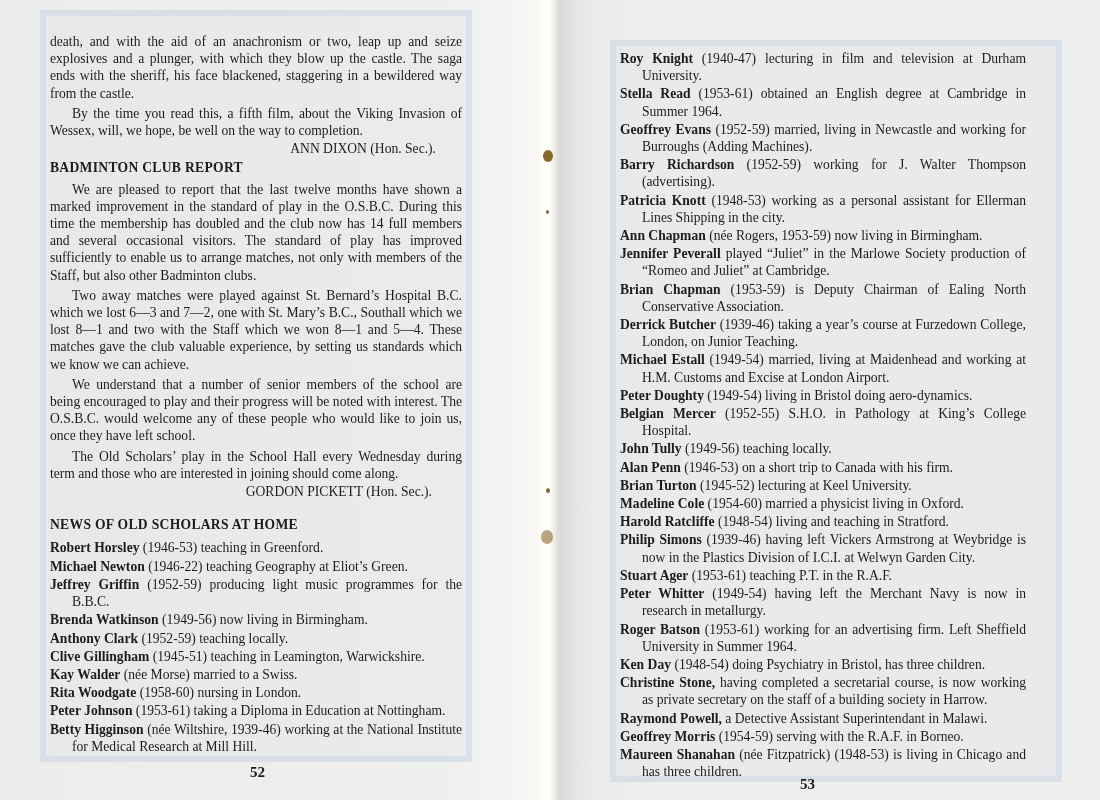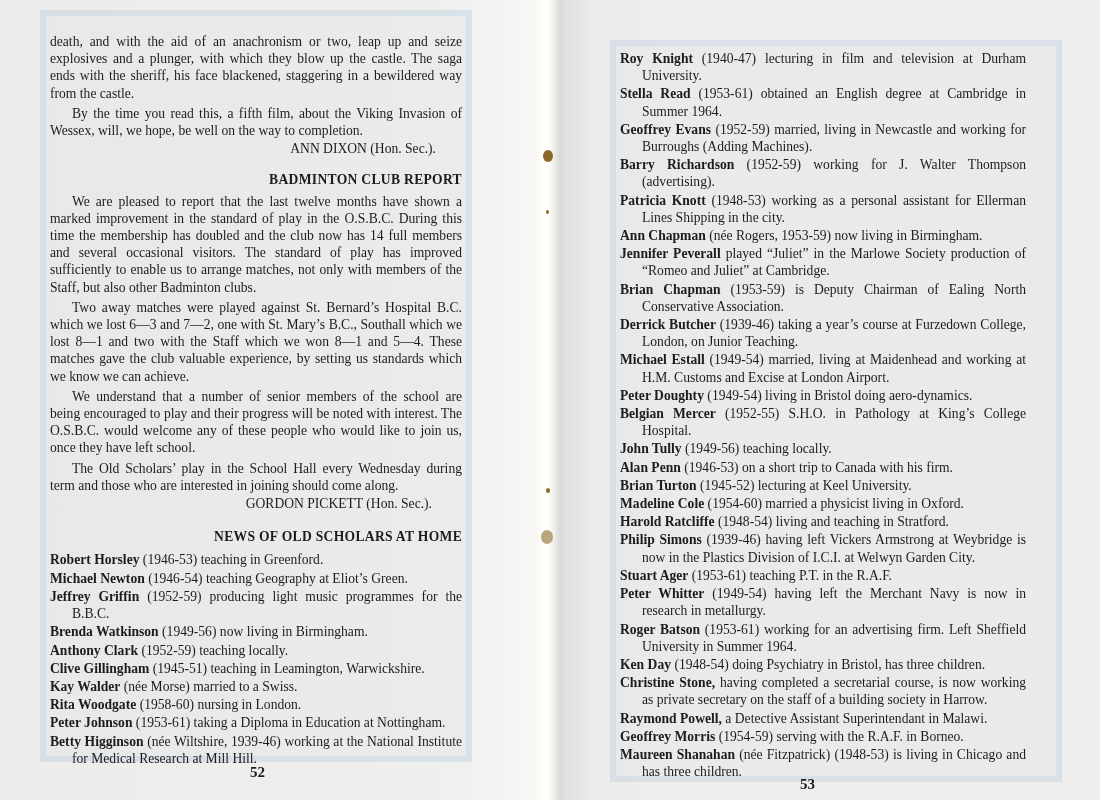--- a/index.html
+++ b/index.html
@@ -28,21 +28,21 @@
   .col {
     position:absolute; top:33px; width:412px;
     font-size:13.6px; line-height:17.2px;
   }
   .left .col { left:50px; }
   .right .col { left:70px; top:50px; width:406px; }
   p { margin:0; text-align:justify; text-indent:22px; }
   p + p { margin-top:3px; }
   .sig { text-align:right; text-indent:0; margin-top:1px; padding-right:26px; }
   h2 {
-    margin:14px 0 4px 0; text-align:right; font-size:13.6px; font-weight:bold;
+    margin:2px 0 4px 0; text-align:left; font-size:13.6px; font-weight:bold;
     letter-spacing:0.3px;
   }
   .entry { text-align:justify; padding-left:22px; text-indent:-22px; }
   .entry + .entry { margin-top:1px; }
   .entry b { font-weight:bold; }
   .pagenum {
     position:absolute; font-size:15px; font-weight:bold;
   }
   .left .pagenum { left:250px; top:764px; }
   .right .pagenum { left:250px; top:776px; }
@@ -63,21 +63,21 @@
       <h2>BADMINTON CLUB REPORT</h2>
       <p>We are pleased to report that the last twelve months have shown a marked improvement in the standard of play in the O.S.B.C. During this time the membership has doubled and the club now has 14 full members and several occasional visitors. The standard of play has improved sufficiently to enable us to arrange matches, not only with members of the Staff, but also other Badminton clubs.</p>
       <p>Two away matches were played against St. Bernard’s Hospital B.C. which we lost 6—3 and 7—2, one with St. Mary’s B.C., Southall which we lost 8—1 and two with the Staff which we won 8—1 and 5—4. These matches gave the club valuable experience, by setting us standards which we know we can achieve.</p>
       <p>We understand that a number of senior members of the school are being encouraged to play and their progress will be noted with interest. The O.S.B.C. would welcome any of these people who would like to join us, once they have left school.</p>
       <p>The Old Scholars’ play in the School Hall every Wednesday during term and those who are interested in joining should come along.</p>
       <p class="sig" style="padding-right:30px">GORDON PICKETT (Hon. Sec.).</p>
 
       <h2 style="margin-top:16px;margin-bottom:6px">NEWS OF OLD SCHOLARS AT HOME</h2>
       <div id="left-entries">
           <div class="entry"><b>Robert Horsley</b><span> (1946-53) teaching in Greenford.</span></div>
-          <div class="entry"><b>Michael Newton</b><span> (1946-54) teaching Geography at Eliot’s Green.</span></div>
+          <div class="entry"><b>Michael Newton</b><span> (1946-22) teaching Geography at Eliot’s Green.</span></div>
           <div class="entry"><b>Jeffrey Griffin</b><span> (1952-59) producing light music programmes for the B.B.C.</span></div>
           <div class="entry"><b>Brenda Watkinson</b><span> (1949-56) now living in Birmingham.</span></div>
           <div class="entry"><b>Anthony Clark</b><span> (1952-59) teaching locally.</span></div>
           <div class="entry"><b>Clive Gillingham</b><span> (1945-51) teaching in Leamington, Warwickshire.</span></div>
           <div class="entry"><b>Kay Walder</b><span> (née Morse) married to a Swiss.</span></div>
           <div class="entry"><b>Rita Woodgate</b><span> (1958-60) nursing in London.</span></div>
           <div class="entry"><b>Peter Johnson</b><span> (1953-61) taking a Diploma in Education at Nottingham.</span></div>
           <div class="entry"><b>Betty Higginson</b><span> (née Wiltshire, 1939-46) working at the National Institute for Medical Research at Mill Hill.</span></div>
         </div>
     </div>

